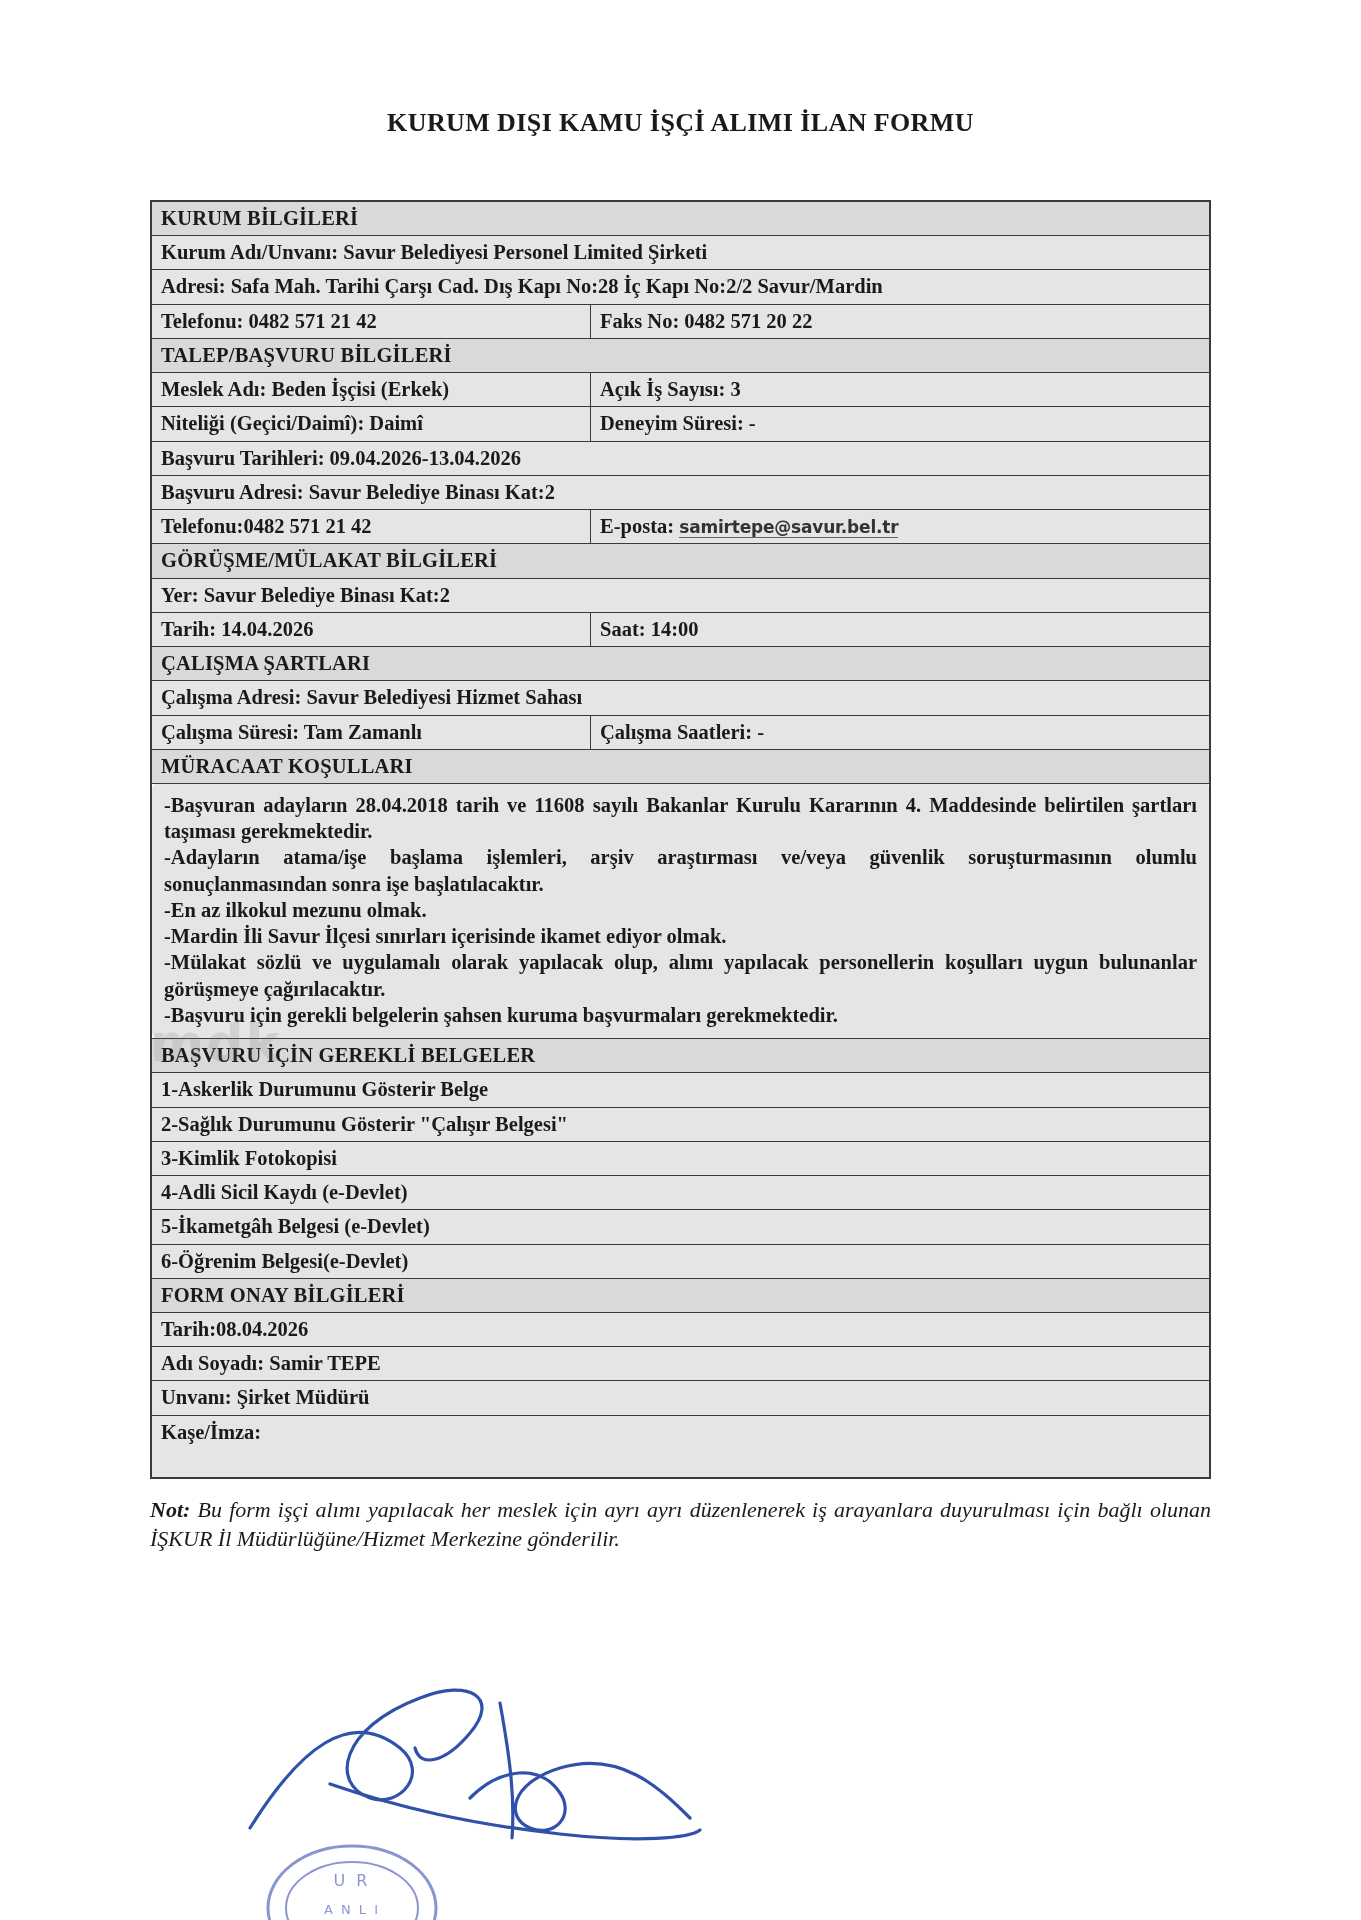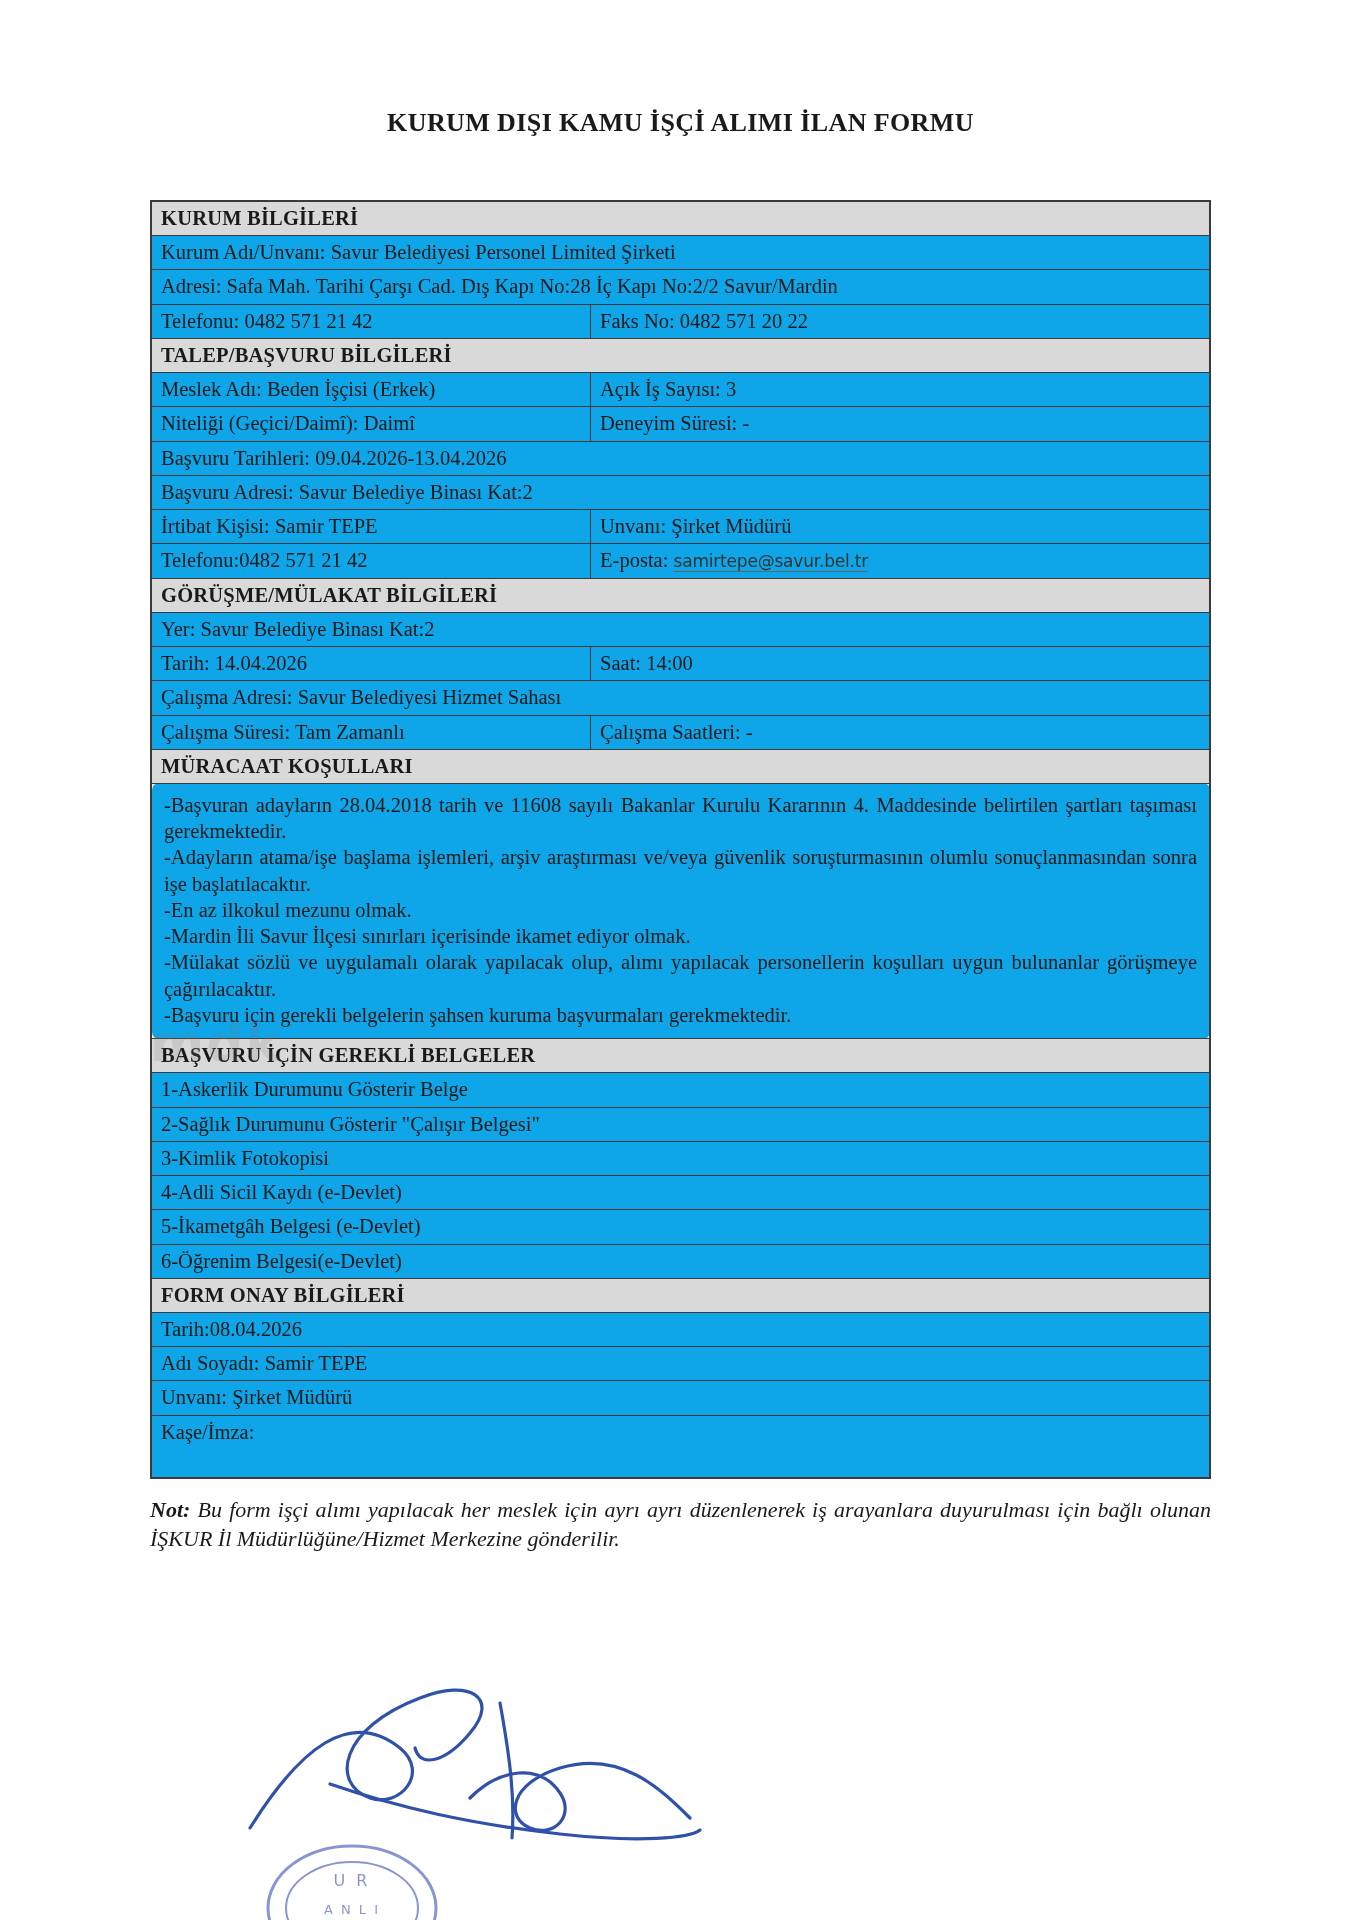--- a/index.html
+++ b/index.html
@@ -48,21 +48,22 @@
     word-wrap: break-word;
   }
   td.section {
     background: #d9d9d9;
     font-weight: bold;
     font-size: 21.5px;
     padding: 10px 9px 10px 9px;
     letter-spacing: 0.2px;
   }
   td.plain {
-    background: #0ea5e9;
+    background: #e5e5e5;
+    font-weight: bold;
   }
   .email {
     font-family: "DejaVu Sans", sans-serif;
     font-size: 17px;
     color: #333333;
     border-bottom: 1px solid #666;
     letter-spacing: -0.2px;
   }
   .cond-cell {
     padding: 8px 12px 10px 12px !important;
@@ -146,39 +147,38 @@
           <td class="plain">Niteliği (Geçici/Daimî): Daimî</td>
           <td class="plain">Deneyim Süresi: -</td>
         </tr>
         <tr>
           <td class="plain" colspan="2">Başvuru Tarihleri: 09.04.2026-13.04.2026</td>
         </tr>
         <tr>
           <td class="plain" colspan="2">Başvuru Adresi: Savur Belediye Binası Kat:2</td>
         </tr>
         <tr>
-          <td class="plain">İrtibat Kişisi: Samir TEPE</td>
-          <td class="plain">Unvanı: Şirket Müdürü</td>
-        </tr>
-        <tr>
           <td class="plain">Telefonu:0482 571 21 42</td>
           <td class="plain"><span>E-posta: </span><span class="email">samirtepe@savur.bel.tr</span></td>
         </tr>
 
         <tr>
           <td class="section" colspan="2">GÖRÜŞME/MÜLAKAT BİLGİLERİ</td>
         </tr>
         <tr>
           <td class="plain" colspan="2">Yer: Savur Belediye Binası Kat:2</td>
         </tr>
         <tr>
           <td class="plain">Tarih: 14.04.2026</td>
           <td class="plain">Saat: 14:00</td>
         </tr>
 
+        <tr>
+          <td class="section" colspan="2">ÇALIŞMA ŞARTLARI</td>
+        </tr>
         <tr>
           <td class="plain" colspan="2">Çalışma Adresi: Savur Belediyesi Hizmet Sahası</td>
         </tr>
         <tr>
           <td class="plain">Çalışma Süresi: Tam Zamanlı</td>
           <td class="plain">Çalışma Saatleri: -</td>
         </tr>
 
         <tr>
           <td class="section" colspan="2">MÜRACAAT KOŞULLARI</td>

